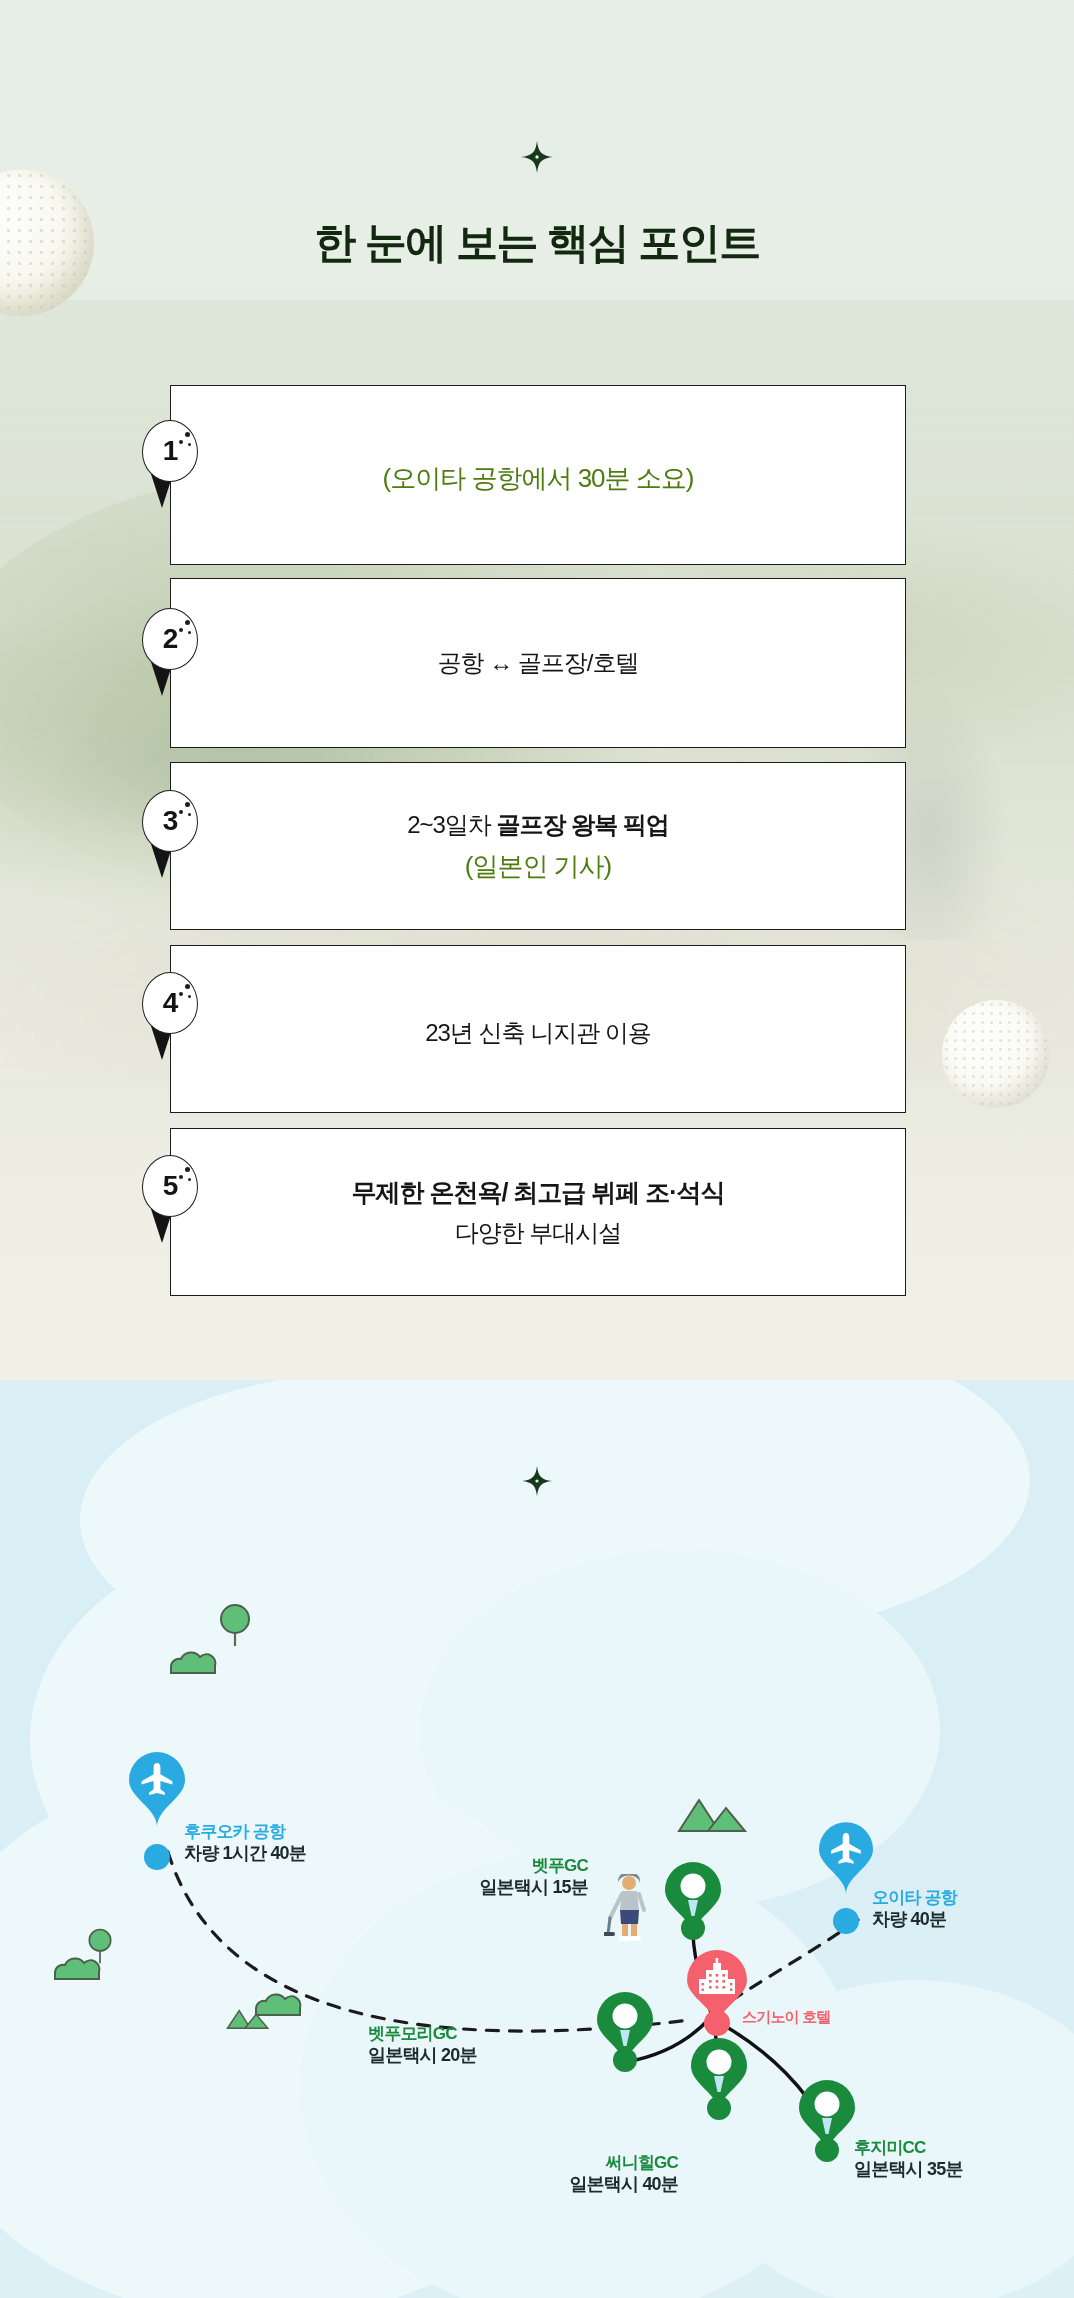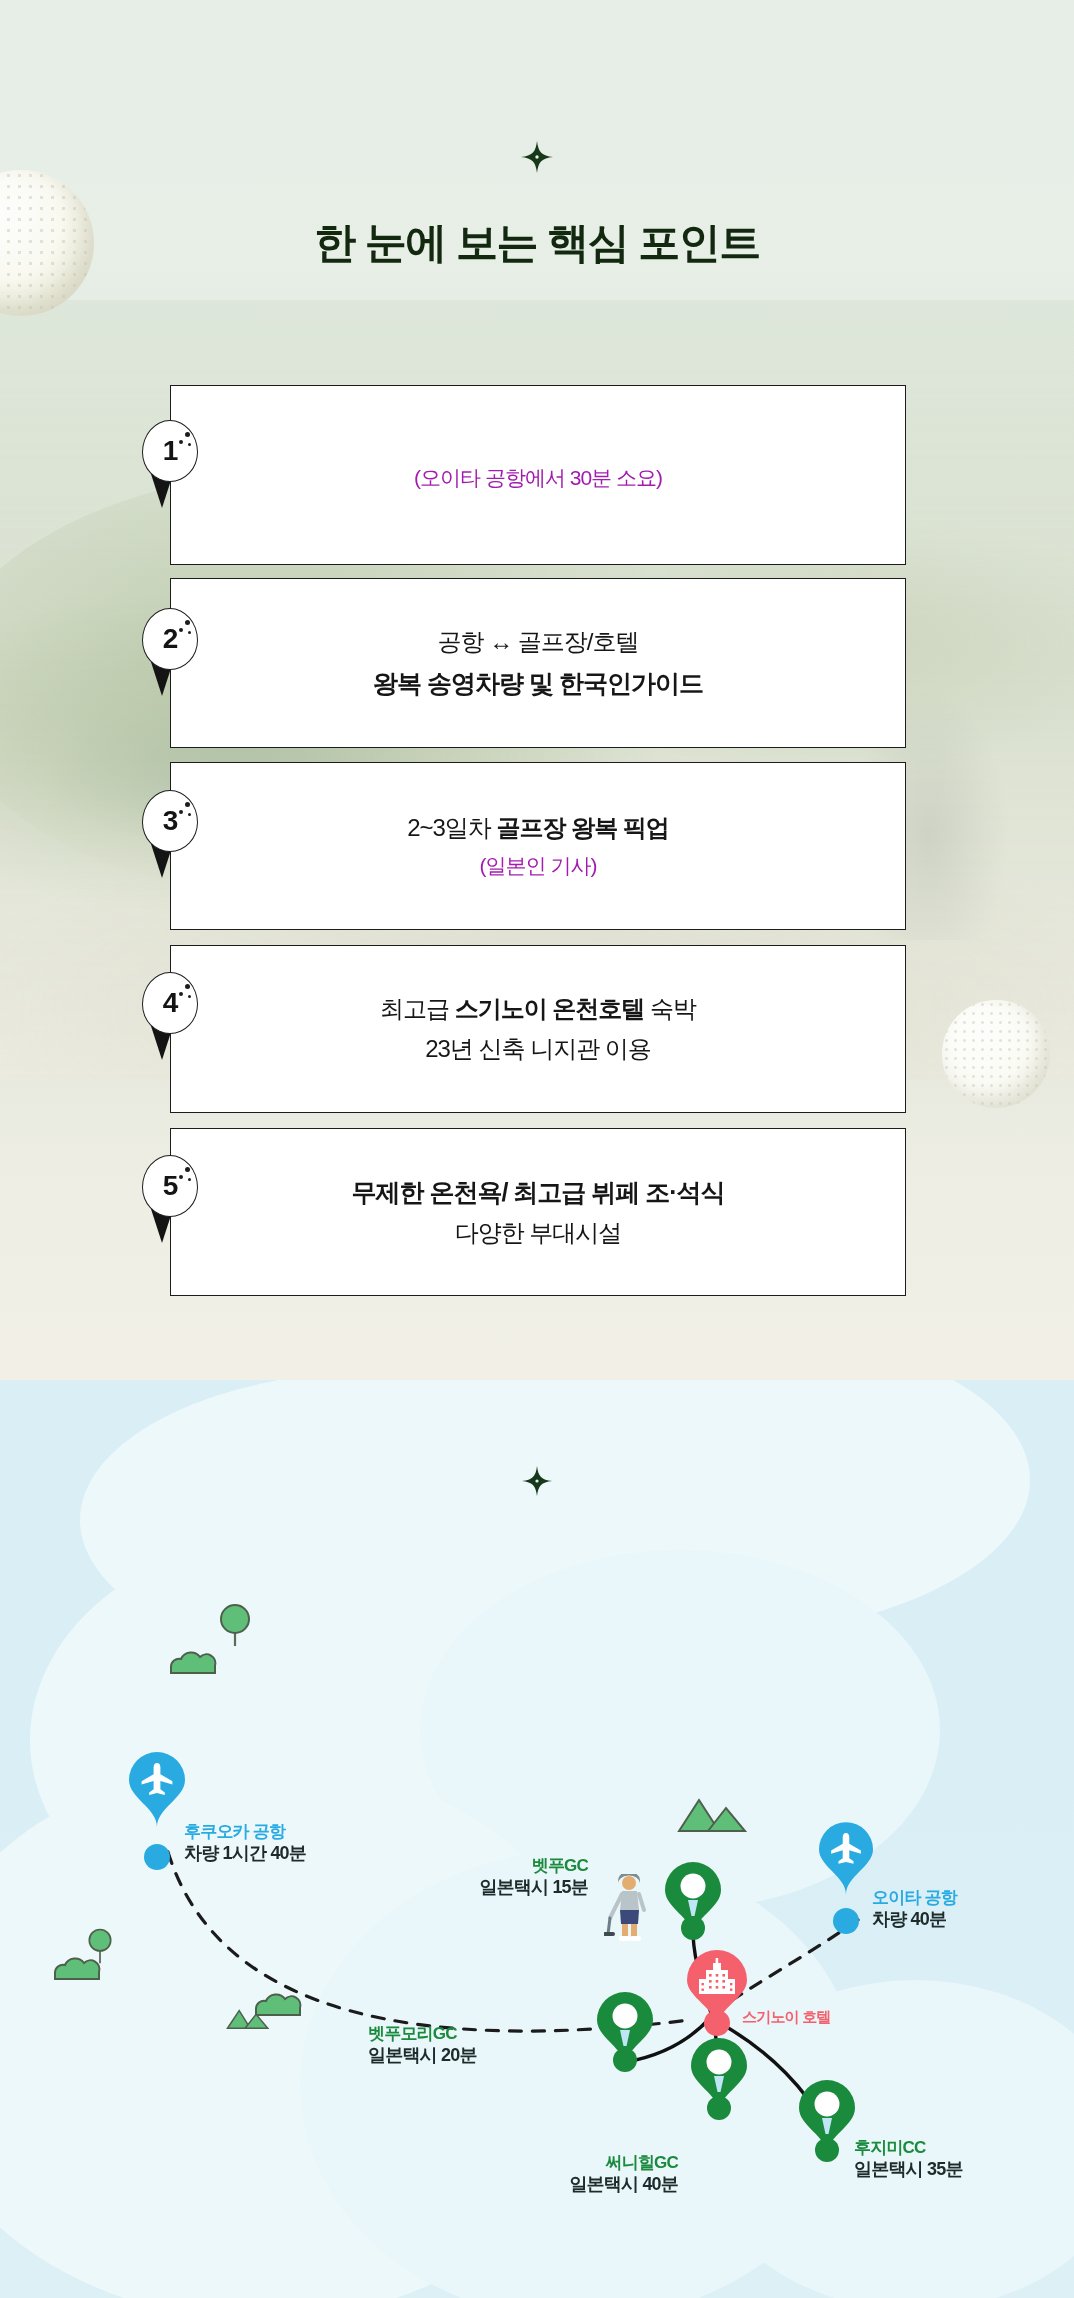--- a/index.html
+++ b/index.html
@@ -79,21 +79,21 @@
     color:#12280f;
   }
   .card {
     position:absolute;
     background:#ffffff;
     border:1.6px solid #1c1c1c;
     display:flex; flex-direction:column; align-items:center; justify-content:center;
     text-align:center;
   }
   .card .l1 { font-size:24px; color:#161616; letter-spacing:-1px; line-height:1.32; }
-  .card .l2 { font-size:21px; color:#a21caf; letter-spacing:-1px; line-height:1.32; }
+  .card .l2 { font-size:26px; color:#4d7c0f; letter-spacing:-1px; line-height:1.32; }
   .card .l1.em, .card .l2.em { font-weight:800; }
   .card b { font-weight:800; }
 
   
   .badge-wrap { position:absolute; width:64px; height:96px; }
   .badge {
     position:absolute; left:0; top:0; width:56px; height:62px;
     border:1.8px solid #1d1d1d; border-radius:50% 50% 50% 50%/52% 52% 48% 48%;
     background:#fff;
     display:flex; align-items:center; justify-content:center;
@@ -170,21 +170,20 @@
           <i class="dimple d1"></i>
             <i class="dimple d2"></i>
             <i class="dimple d3"></i>
         </div>
       </div>
     </div>
 
     <div>
       <div class="card" style="left:170px; top:578px; width:736px; height:170px;">
         <div class="l1">공항 ↔ 골프장/호텔</div>
-        <div class="l1 em" style="margin-top:10px; font-size:25px;">왕복 송영차량 및 한국인가이드</div>
       </div>
       <div class="badge-wrap" style="left:142px; top:608px;">
         <div class="tail"></div>
         <div class="badge">
           <span>2</span>
           <i class="dimple d1"></i>
             <i class="dimple d2"></i>
             <i class="dimple d3"></i>
         </div>
       </div>
@@ -203,23 +202,20 @@
           <span>3</span>
           <i class="dimple d1"></i>
             <i class="dimple d2"></i>
             <i class="dimple d3"></i>
         </div>
       </div>
     </div>
 
     <div>
       <div class="card" style="left:170px; top:945px; width:736px; height:168px;">
-        <div class="l1">
-          <span>최고급 </span><b>스기노이 온천호텔</b><span> 숙박</span>
-        </div>
         <div class="l1" style="margin-top:8px;">23년 신축 니지관 이용</div>
       </div>
       <div class="badge-wrap" style="left:142px; top:972px;">
         <div class="tail"></div>
         <div class="badge">
           <span>4</span>
           <i class="dimple d1"></i>
             <i class="dimple d2"></i>
             <i class="dimple d3"></i>
         </div>

